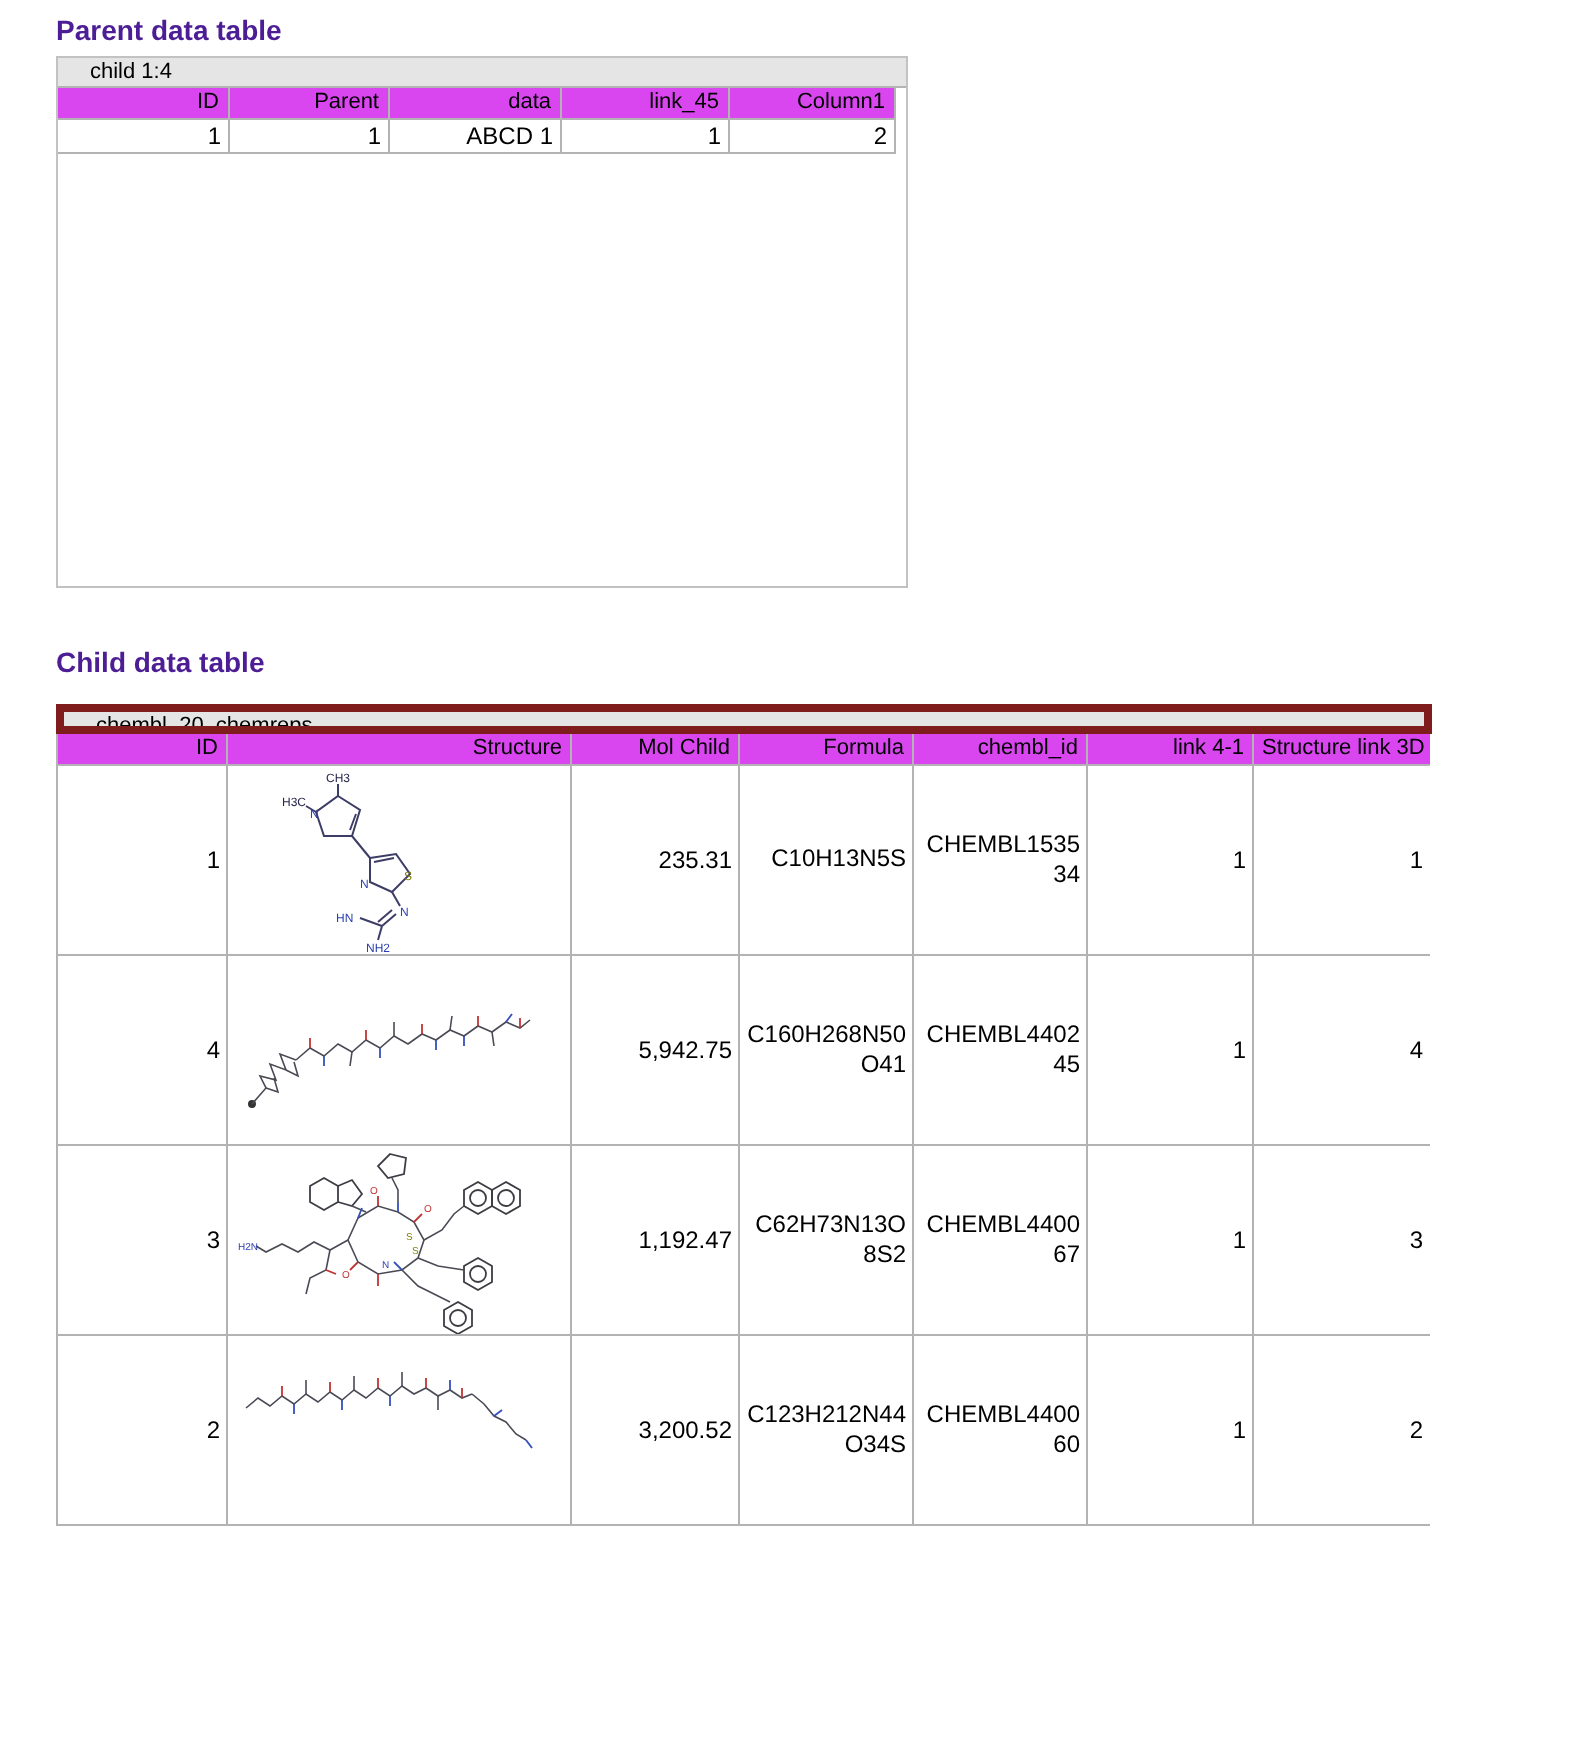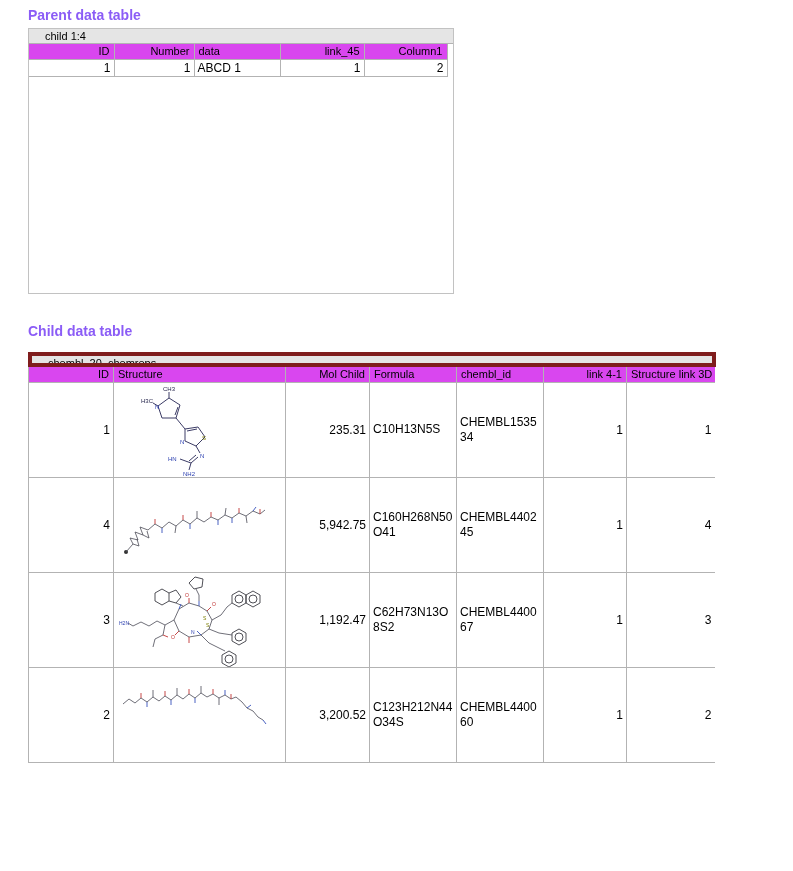--- a/index.html
+++ b/index.html
@@ -1,29 +1,29 @@
 <!DOCTYPE html>
 <html><head>
 <meta charset="utf-8">
 <style>
   *{box-sizing:border-box;margin:0;padding:0}
   html,body{width:793px;height:871px;background:#ffffff;color:#000;
     font-family:"Liberation Sans",sans-serif;}
   .page{position:relative;width:793px;height:871px;overflow:hidden;background:#fff}
-  .section-title{position:absolute;left:28px;font-size:14px;font-weight:bold;color:#8b5cf6}
+  .section-title{position:absolute;left:28px;font-size:14px;font-weight:bold;color:#4c1d95}
   .panel{position:absolute;background:#fff;border:1px solid #c2c2c2}
   .name-bar{height:15px;background:#e5e5e5;border-bottom:1px solid #b3b3b3;
     font-size:11px;line-height:14px;padding-left:16px;overflow:hidden;white-space:nowrap}
   table.jmp{border-collapse:collapse;table-layout:fixed}
   table.jmp th{background:#d946ef;font-weight:normal;font-size:11px;
     border-right:1px solid #b3b3b3;border-bottom:1px solid #b3b3b3;
     padding:0 4px;white-space:nowrap;overflow:hidden;height:15px}
   table.jmp td{font-size:12px;border-right:1px solid #b3b3b3;border-bottom:1px solid #b3b3b3;
     padding:0 3px;vertical-align:middle;overflow:hidden}
-  .r{text-align:right}.l{text-align:left}
+  .r{text-align:right}.l{text-align:right}
   .parent-panel{left:28px;top:28px;width:426px;height:266px}
   .parent-table{width:418px}
   .parent-table td{height:17px}
   .child-panel{left:28px;top:352px;width:688px;height:412px}
   .child-table{width:686px}
   .child-table td{height:95px}
   .child-table tr:last-child td{border-bottom:none}
   .child-table .nr{border-right:none}
   td.struct{padding:0}
   td.struct svg{display:block}
@@ -49,21 +49,21 @@
       <colgroup>
         <col style="width:85px">
           <col style="width:80px">
           <col style="width:86px">
         <col style="width:84px">
           <col style="width:83px">
       </colgroup>
       <thead>
         <tr>
           <th class="r">ID</th>
-          <th class="r">Number</th>
+          <th class="r">Parent</th>
           <th class="l">data</th>
           <th class="r">link_45</th>
           <th class="r">Column1</th>
         </tr>
       </thead>
       <tbody>
         <tr>
           <td class="r">1</td>
           <td class="r">1</td>
           <td class="l">ABCD 1</td>

